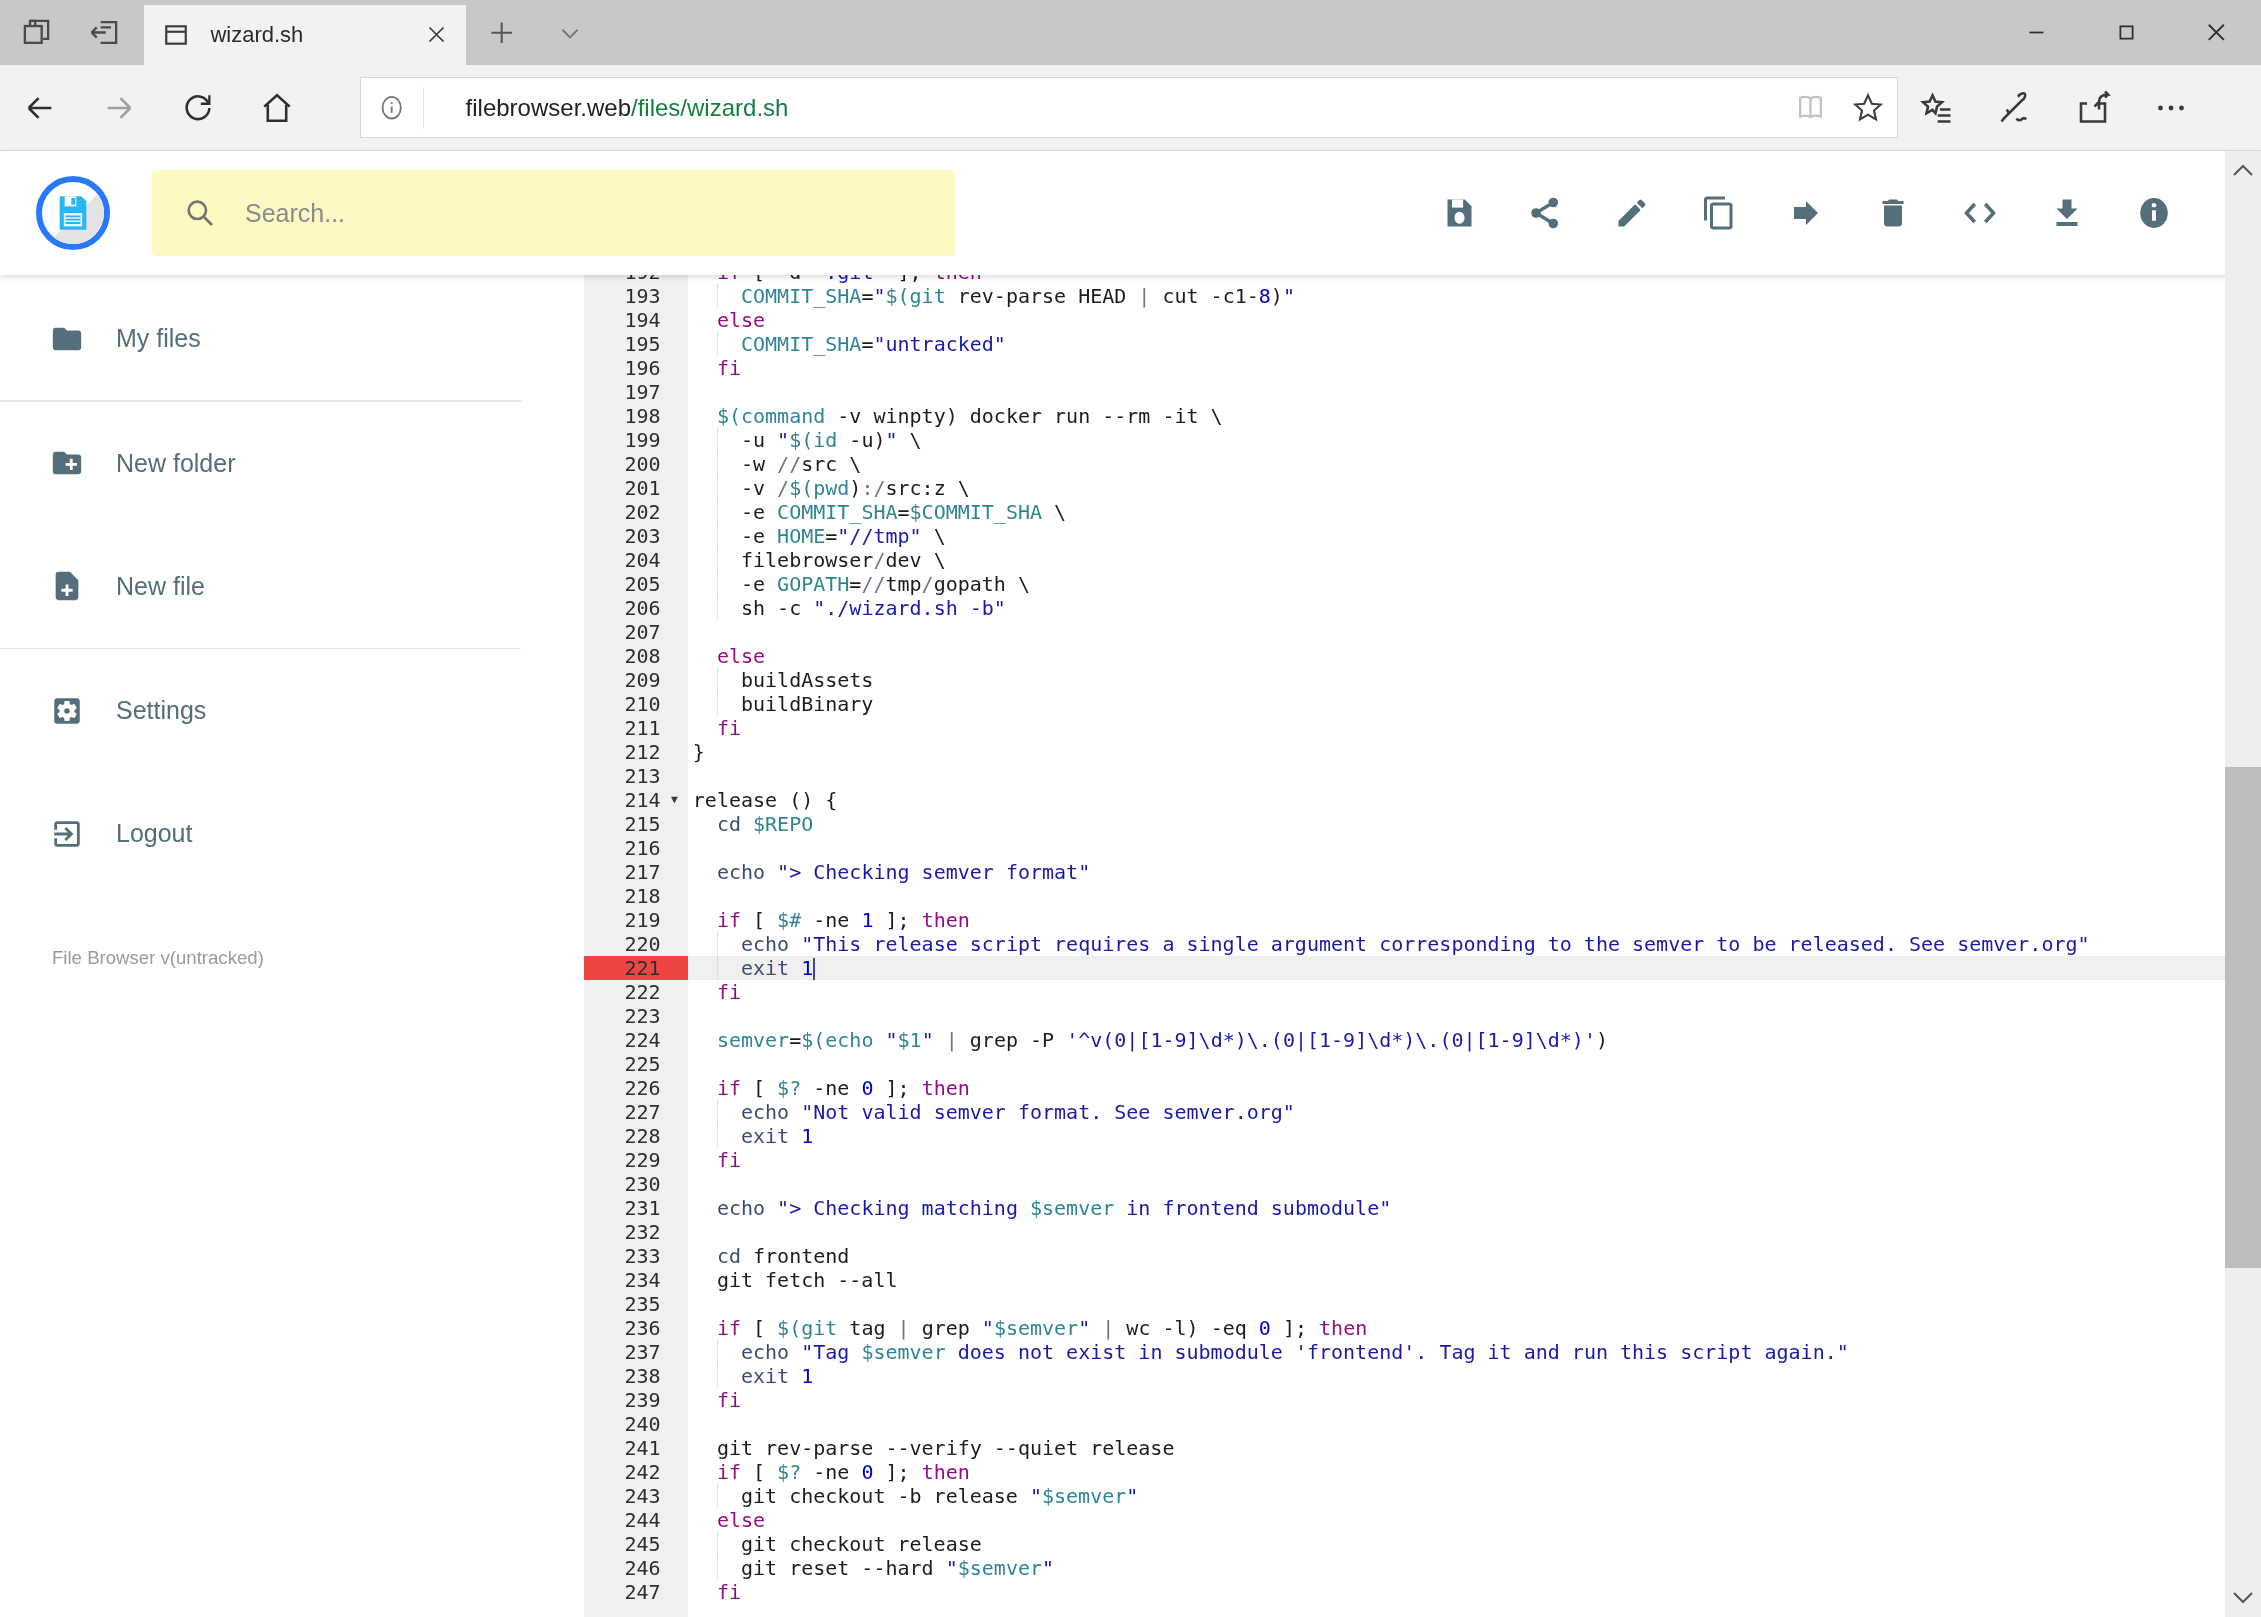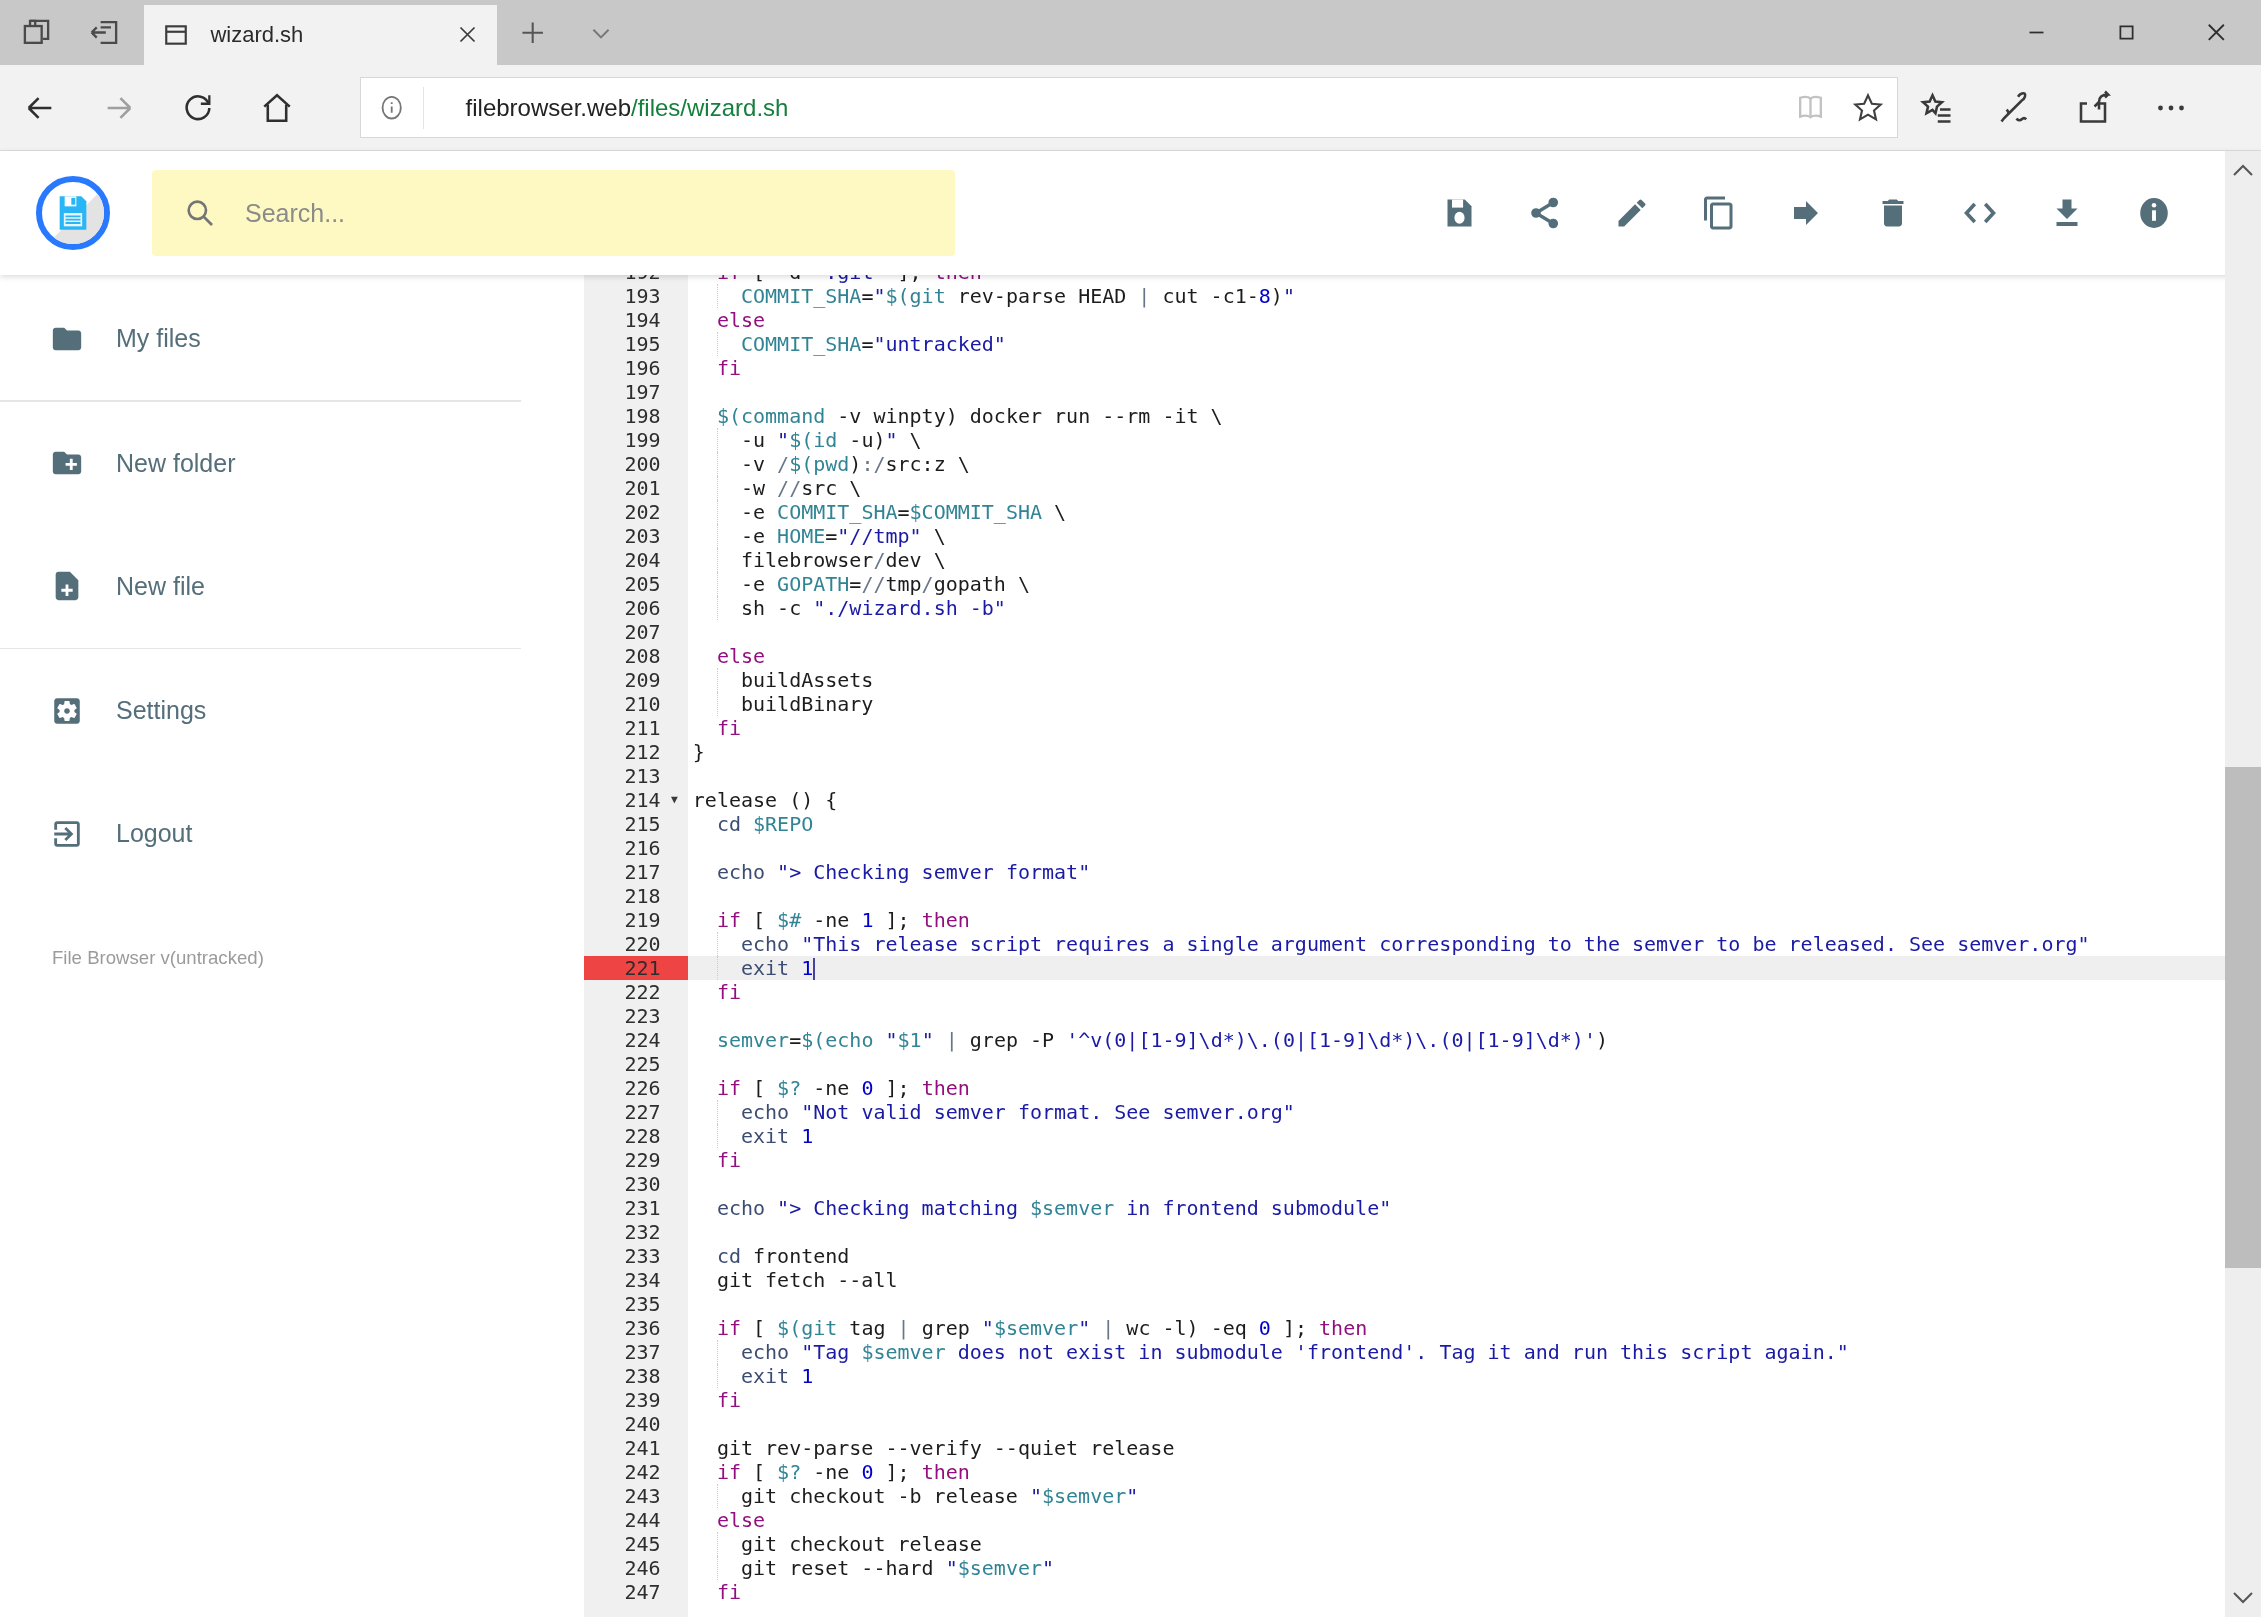--- a/index.html
+++ b/index.html
@@ -5,21 +5,21 @@
   * { margin:0; padding:0; box-sizing:border-box; }
   html,body { width:2261px; height:1617px; overflow:hidden; background:#fff;
               font-family:"Liberation Sans", sans-serif; }
   .window { position:relative; width:2261px; height:1617px; background:#fff; }
 
   
   .tabstrip { position:absolute; top:0; left:0; right:0; height:65px; background:#c8c8c8;
               display:flex; align-items:stretch; }
   .ts-icon { display:flex; align-items:center; justify-content:center; color:#4a4a4a; }
   .ts-icon svg { display:block; }
-  .tab { width:353px; margin-left:8px; margin-top:4.8px; background:#f2f2f2;
+  .tab { width:322px; margin-left:8px; margin-top:4.8px; background:#f2f2f2;
          display:flex; align-items:center; padding:0 19.4px; }
   .favicon { margin-right:21px; color:#3c3c3c; display:flex; }
   .tab-title { flex:1; font-size:22px; color:#2b2b2b; white-space:nowrap; overflow:hidden; }
   .tab-close { color:#3c3c3c; display:flex; }
   .new-tab { width:71px; } .tab-drop { width:65px; }
   .ts-spacer { flex:1; }
   .winbtn { width:90px; display:flex; align-items:center; justify-content:center; color:#2e2e2e; }
 
   
   .toolbar { position:absolute; top:65px; left:0; right:0; height:86px; background:#f2f2f2;
@@ -560,22 +560,22 @@
         </div>
       <div class="code" id="code">
           <div class="c-line"><span class="tk-d">  </span><span class="tk-k">if</span><span class="tk-d"> [ -d </span><span class="tk-s">".git"</span><span class="tk-d"> ]; </span><span class="tk-k">then</span></div>
           <div class="c-line"><i class="guide"></i><span class="tk-d">    </span><span class="tk-v">COMMIT_SHA</span><span class="tk-d">=</span><span class="tk-s">"</span><span class="tk-v">$(git</span><span class="tk-d"> rev-parse HEAD </span><span class="tk-o">|</span><span class="tk-d"> cut -c1-</span><span class="tk-n">8</span><span class="tk-d">)</span><span class="tk-s">"</span></div>
           <div class="c-line"><span class="tk-d">  </span><span class="tk-k">else</span></div>
           <div class="c-line"><i class="guide"></i><span class="tk-d">    </span><span class="tk-v">COMMIT_SHA</span><span class="tk-d">=</span><span class="tk-s">"untracked"</span></div>
           <div class="c-line"><span class="tk-d">  </span><span class="tk-k">fi</span></div>
           <div class="c-line"></div>
           <div class="c-line"><span class="tk-d">  </span><span class="tk-v">$(command</span><span class="tk-d"> -v winpty) docker run --rm -it \</span></div>
           <div class="c-line"><i class="guide"></i><span class="tk-d">    -u </span><span class="tk-s">"</span><span class="tk-v">$(id</span><span class="tk-d"> -u)</span><span class="tk-s">"</span><span class="tk-d"> \</span></div>
+          <div class="c-line"><i class="guide"></i><span class="tk-d">    -w </span><span class="tk-o">//</span><span class="tk-d">src \</span></div>
           <div class="c-line"><i class="guide"></i><span class="tk-d">    -v </span><span class="tk-o">/</span><span class="tk-v">$(pwd</span><span class="tk-d">)</span><span class="tk-o">:/</span><span class="tk-d">src:z \</span></div>
-          <div class="c-line"><i class="guide"></i><span class="tk-d">    -w </span><span class="tk-o">//</span><span class="tk-d">src \</span></div>
           <div class="c-line"><i class="guide"></i><span class="tk-d">    -e </span><span class="tk-v">COMMIT_SHA</span><span class="tk-d">=</span><span class="tk-v">$COMMIT_SHA</span><span class="tk-d"> \</span></div>
           <div class="c-line"><i class="guide"></i><span class="tk-d">    -e </span><span class="tk-v">HOME</span><span class="tk-d">=</span><span class="tk-s">"//tmp"</span><span class="tk-d"> \</span></div>
           <div class="c-line"><i class="guide"></i><span class="tk-d">    filebrowser</span><span class="tk-o">/</span><span class="tk-d">dev \</span></div>
           <div class="c-line"><i class="guide"></i><span class="tk-d">    -e </span><span class="tk-v">GOPATH</span><span class="tk-d">=</span><span class="tk-o">//</span><span class="tk-d">tmp</span><span class="tk-o">/</span><span class="tk-d">gopath \</span></div>
           <div class="c-line"><i class="guide"></i><span class="tk-d">    sh -c </span><span class="tk-s">"./wizard.sh -b"</span></div>
           <div class="c-line"></div>
           <div class="c-line"><span class="tk-d">  </span><span class="tk-k">else</span></div>
           <div class="c-line"><i class="guide"></i><span class="tk-d">    buildAssets</span></div>
           <div class="c-line"><i class="guide"></i><span class="tk-d">    buildBinary</span></div>
           <div class="c-line"><span class="tk-d">  </span><span class="tk-k">fi</span></div>

